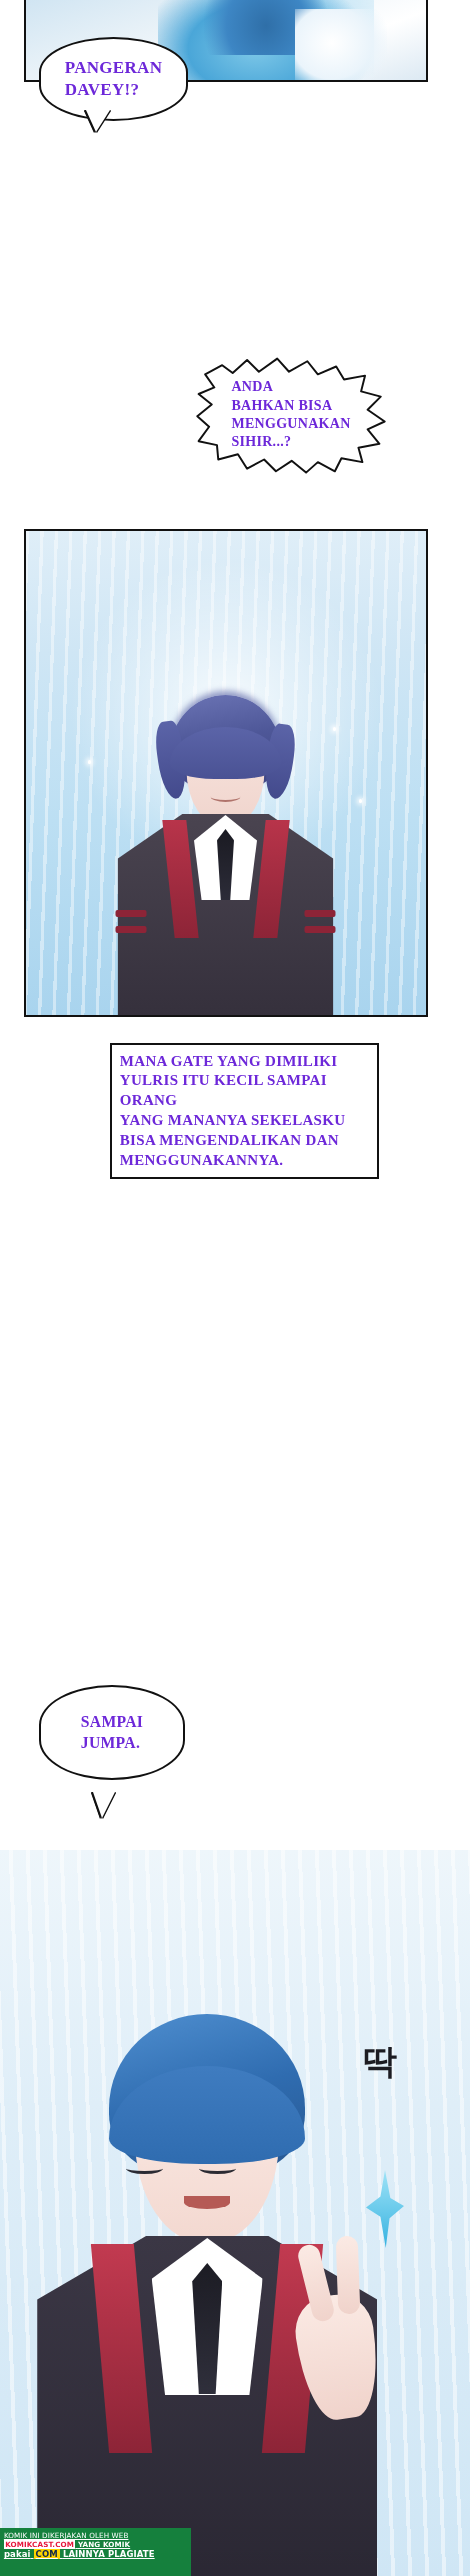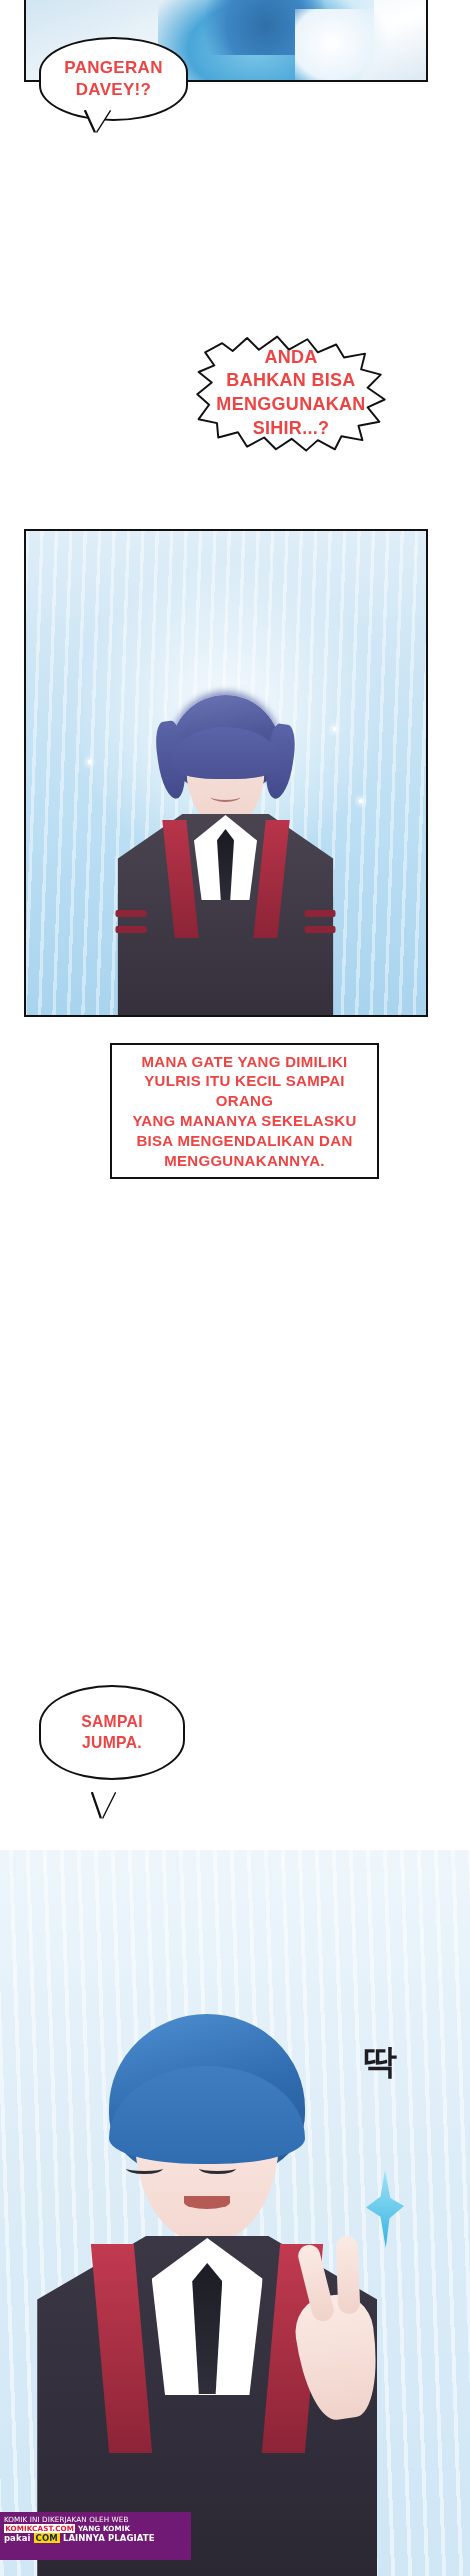--- a/index.html
+++ b/index.html
@@ -51,23 +51,22 @@
     right: 39px; top: 13px;
     width: 92px; height: 85px;
     background: radial-gradient(ellipse at 40% 40%, #ffffff 0%, #eaf4fb 50%, rgba(234,244,251,0) 75%);
   }
 
   
   .bubble {
     position: absolute;
     box-sizing: border-box;
     background: #ffffff;
-    color: #ef4444;
-    font-family: Liberation Sans, sans-serif;
-    text-align: center;
+    color: #6d28d9;
+    font-family: Liberation Serif, serif;
     line-height: 1.32;
     letter-spacing: 0.3px;
   }
   .bubble.rounded {
     border: 2px solid #111;
     border-radius: 50% / 42%;
     display: flex; align-items: center; justify-content: center;
   }
   .bubble.rect {
     border: 2px solid #111;
@@ -91,23 +90,23 @@
     width: 0; height: 0;
     border-left: 10.5px solid transparent;
     border-right: 14.4px solid transparent;
     border-top: 22px solid #ffffff;
     filter: drop-shadow(0px 1.3px 0 #111) drop-shadow(1.3px 0 0 #111) drop-shadow(-1.3px 0 0 #111);
     z-index: 3;
   }
 
   
   .b2 {
-    top: 334px; left: 196px;
+    top: 356px; left: 196px;
     width: 190px; height: 118px;
-    font-size: 18px;
+    font-size: 14px;
     display: flex; align-items: center; justify-content: center;
     z-index: 5;
   }
   .b2 .spike {
     position: absolute;
     inset: 0;
   }
   .b2 .txt {
     position: relative;
     z-index: 2;
@@ -347,31 +346,32 @@
     font-weight: 800;
     color: #1c1c22;
     font-family: "DejaVu Sans", sans-serif;
     letter-spacing: -1.3px;
     line-height: 0.9;
   }
 
   
   .watermark {
     position: absolute;
-    left: 0; bottom: 16px;
+    left: 0; bottom: 0;
     width: 191px; height: 48px;
-    background: #701a75;
+    background: #15803d;
     color: #ffffff;
     font-size: 7.2px;
     line-height: 1.25;
     padding: 3.3px 3.9px;
     box-sizing: border-box;
     font-family: "DejaVu Sans", sans-serif;
     letter-spacing: 0.1px;
     z-index: 20;
+    text-decoration: underline;
   }
   .watermark .l2 { font-weight: 700; }
   .watermark .l3 { font-weight: 700; font-size: 8.5px; }
   .watermark .hl { background: #ffd400; color: #13294b; padding: 0 2px; font-weight: 800; }
   .watermark .wht { background:#fff; color:#e6173c; padding:0 1.3px; font-weight:800;margin-top:8px; }
 </style>
 </head>
 <body>
 
 <div class="page">

